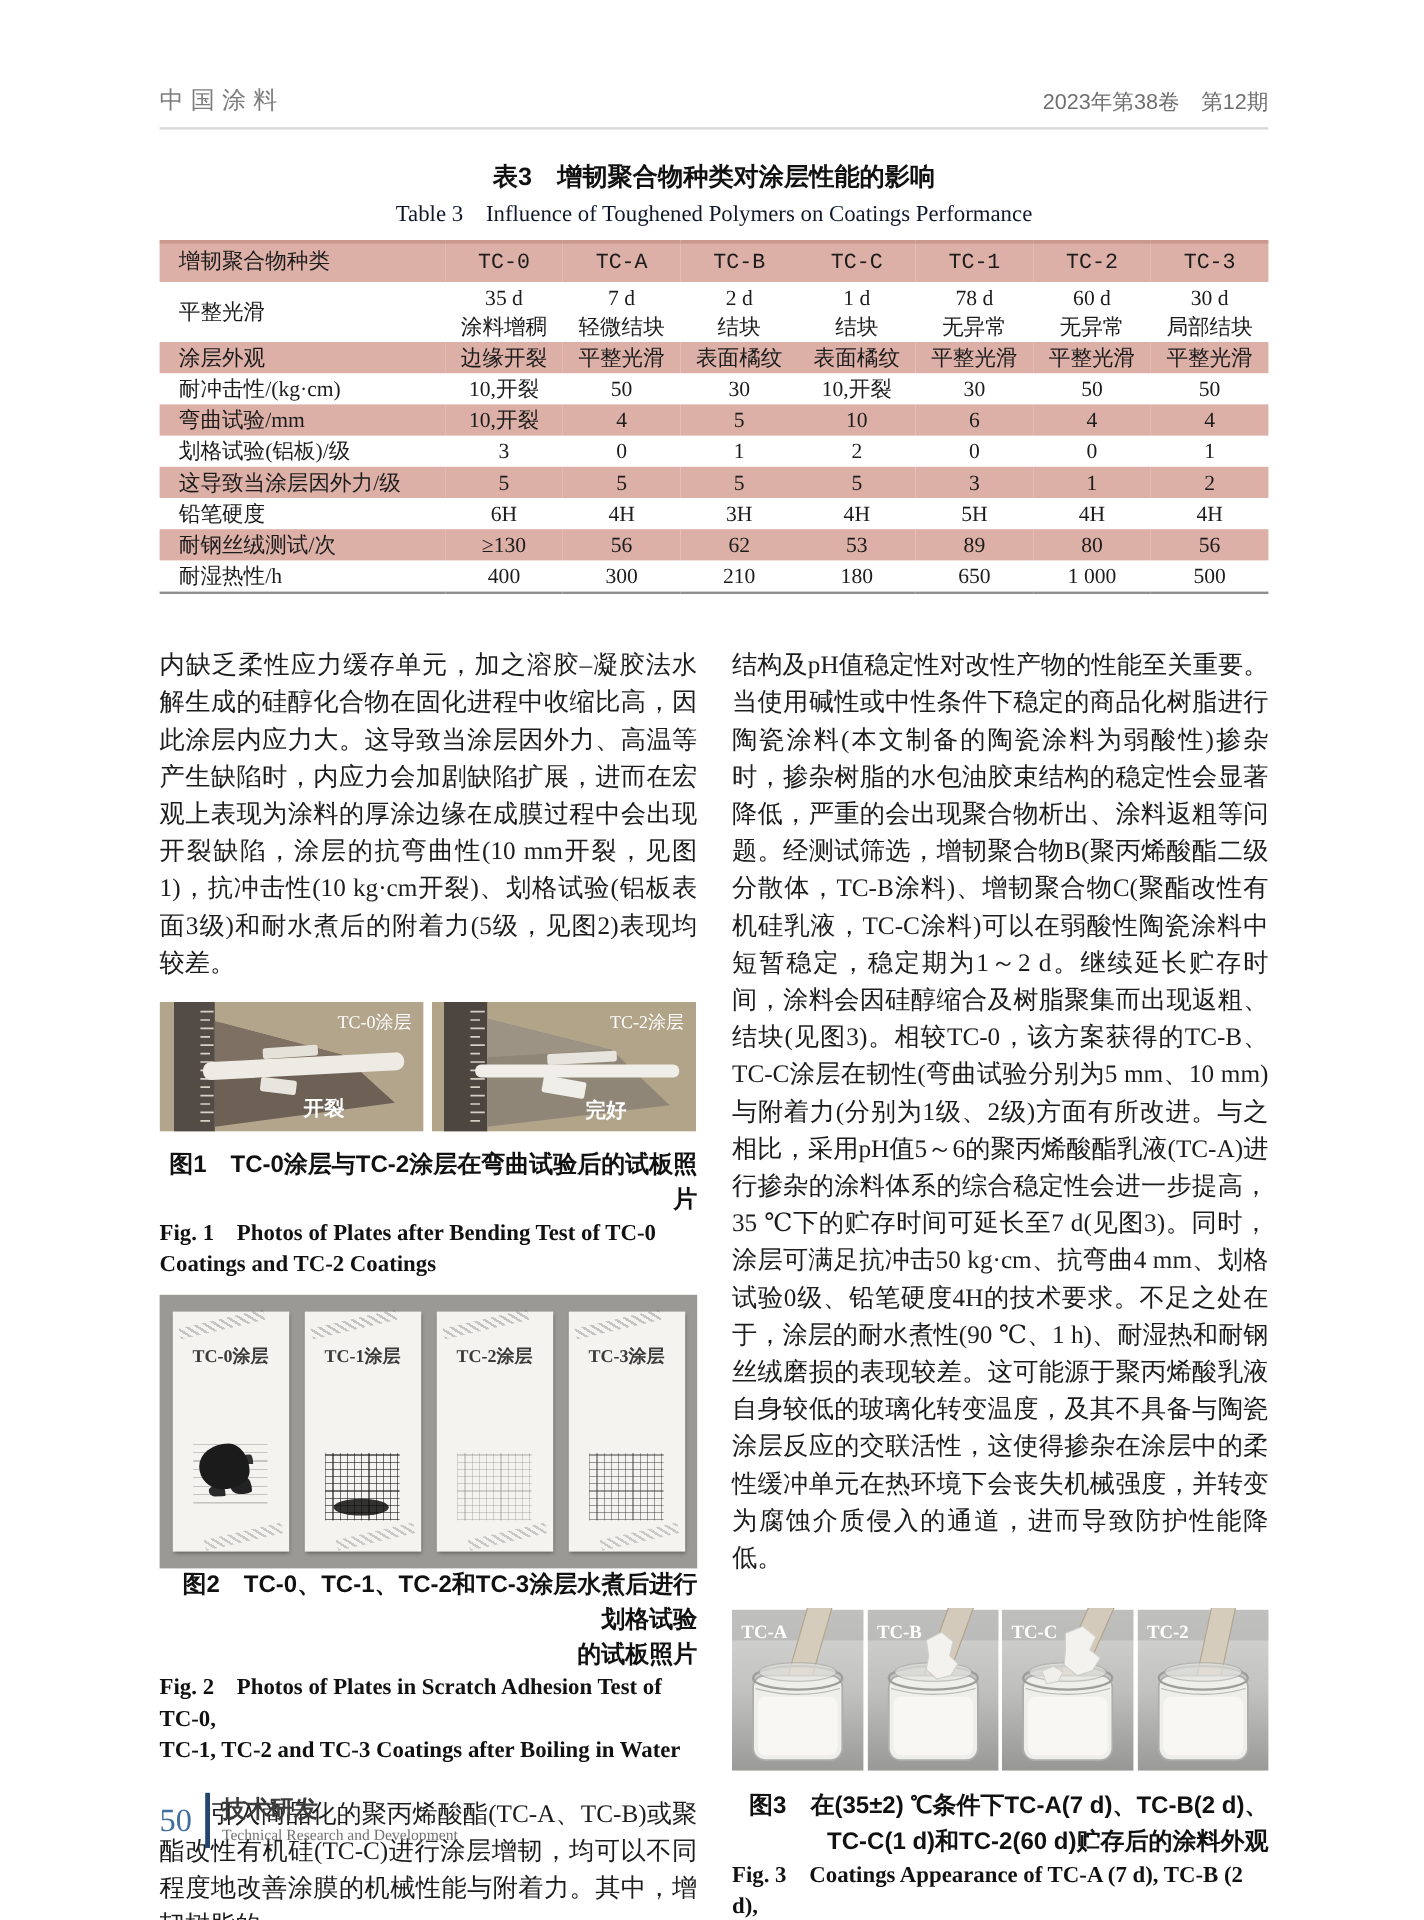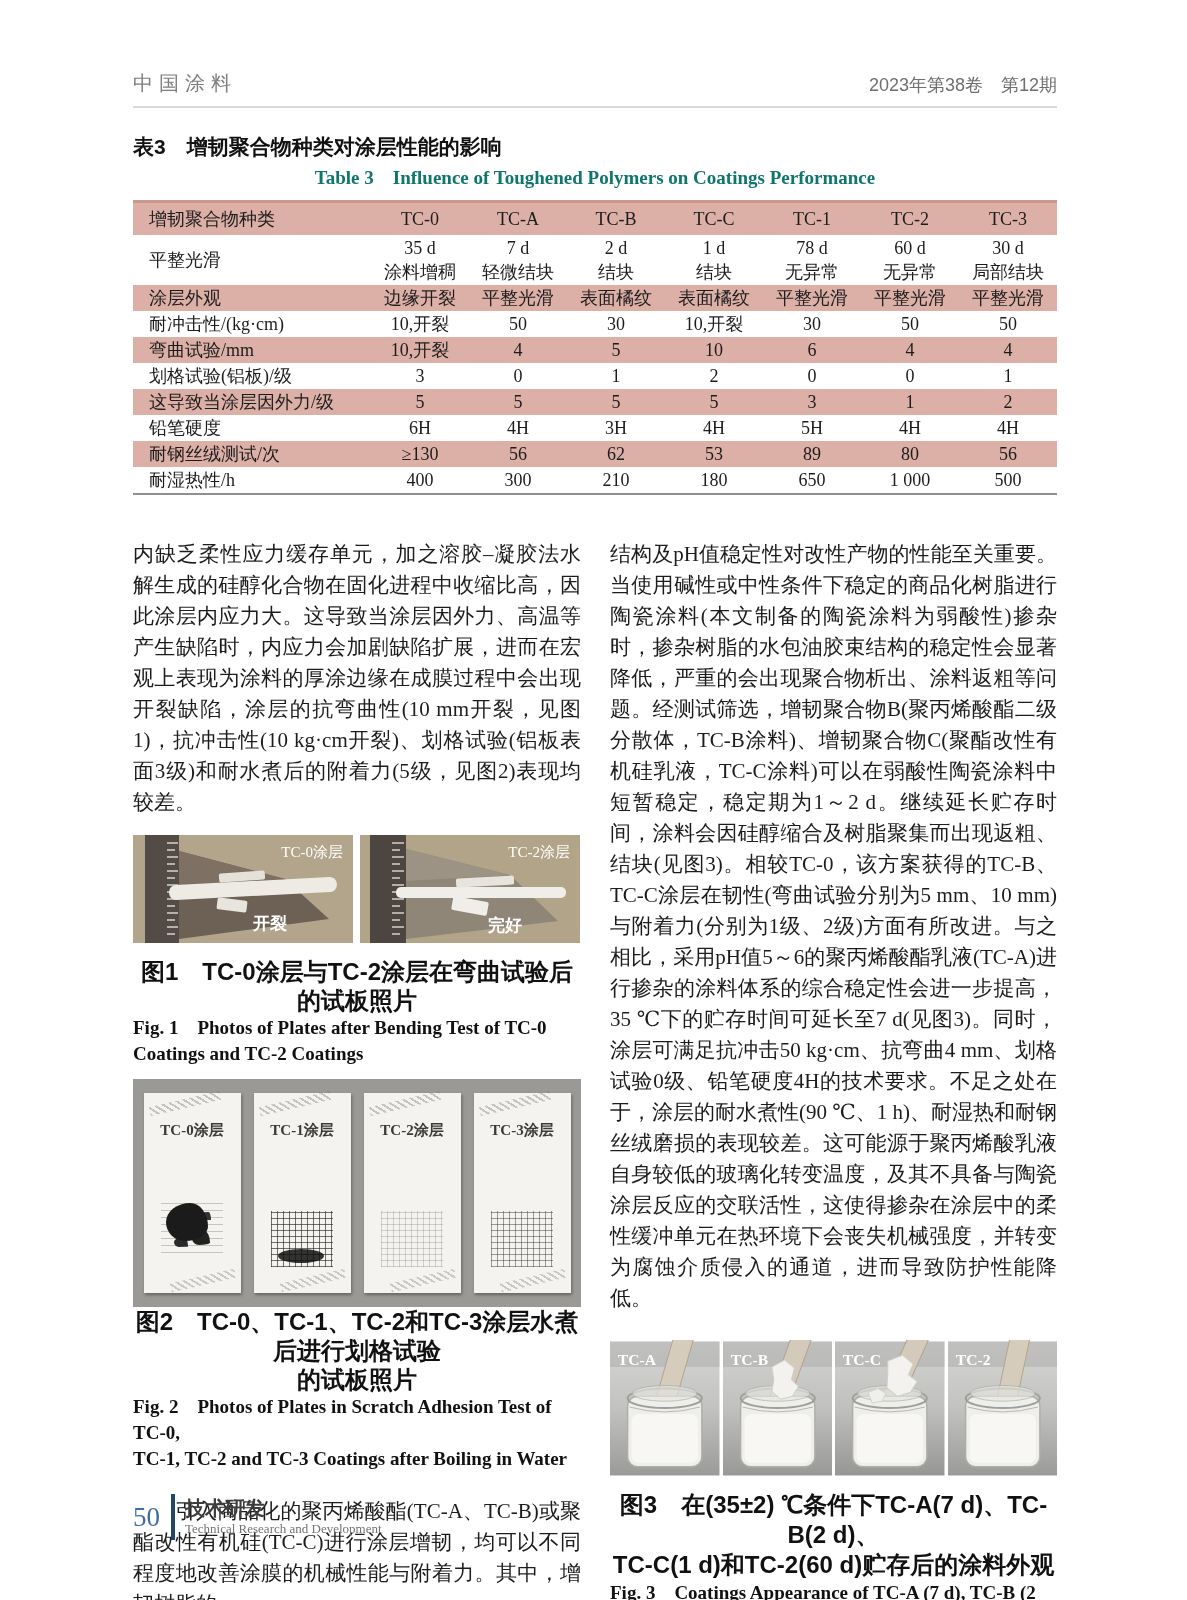--- a/index.html
+++ b/index.html
@@ -12,44 +12,44 @@
   body{width:1187px;height:1600px;font-family:"Liberation Serif","DejaVu Serif",serif;color:var(--ink);}
   .page{position:relative;width:1187px;height:1600px;padding:70px 130px 0 133px;overflow:hidden;background:#fff;}
 
   
   .page-header{display:flex;justify-content:space-between;align-items:flex-end;
     border-bottom:2px solid #d9d9d9;padding-bottom:9px;}
   .journal-name{font-size:20px;color:#7d7d7d;letter-spacing:6px;font-family:"Liberation Sans",sans-serif;}
   .issue-info{font-size:18px;color:#6f6f6f;font-family:"Liberation Sans",sans-serif;}
 
   
-  .tbl-title-zh{text-align:left;margin-top:25px;font-size:21px;font-weight:bold;
+  .tbl-title-zh{text-align:center;margin-top:25px;font-size:21px;font-weight:bold;
     font-family:"Liberation Sans",sans-serif;color:#111;}
-  .tbl-title-en{text-align:center;margin-top:4px;font-size:19px;font-weight:bold;color:#0f766e;}
+  .tbl-title-en{text-align:center;margin-top:4px;font-size:19px;font-weight:normal;color:#0f172a;}
 
   
   table.perf{width:100%;border-collapse:collapse;table-layout:fixed;margin-top:9px;
     border-top:3px solid var(--pink-border);border-bottom:2px solid #8f8f8f;font-size:18px;}
   table.perf th,table.perf td{font-weight:normal;line-height:24px;padding:1px 2px;
     text-align:center;white-space:pre-line;vertical-align:middle;}
   table.perf thead tr{background:var(--pink);}
-  table.perf thead th{padding:4px 2px;}
+  table.perf thead th{padding:4px 2px;font-family:Liberation Mono, monospace;}
   table.perf tbody tr:nth-child(even){background:var(--pink);}
   table.perf .lbl{width:238px;text-align:left;padding-left:16px;}
 
   
   .columns{display:flex;gap:29px;margin-top:44px;}
   .colL{width:448px;}
   .colR{width:447px;}
   .body-par{font-size:21px;line-height:31px;text-align:justify;}
   .ind{text-indent:2em;}
 
   
-  .cap-zh{font-family:"Liberation Sans",sans-serif;font-weight:bold;font-size:24px;
-    text-align:center;line-height:29px;color:#111;}
+  .cap-zh{font-family:"Liberation Sans",sans-serif;font-weight:bold;font-size:20px;
+    text-align:right;line-height:29px;color:#111;}
   .cap-en{font-weight:bold;font-size:19px;text-align:left;line-height:26px;color:#111;}
 
   
   .fig1{margin-top:17px;}
   .fig1-photos{display:flex;gap:7px;}
   .fig1-photos svg{display:block;}
   .fig1 .caps{margin-top:14px;}
 
   
   .fig2{margin-top:12px;}

